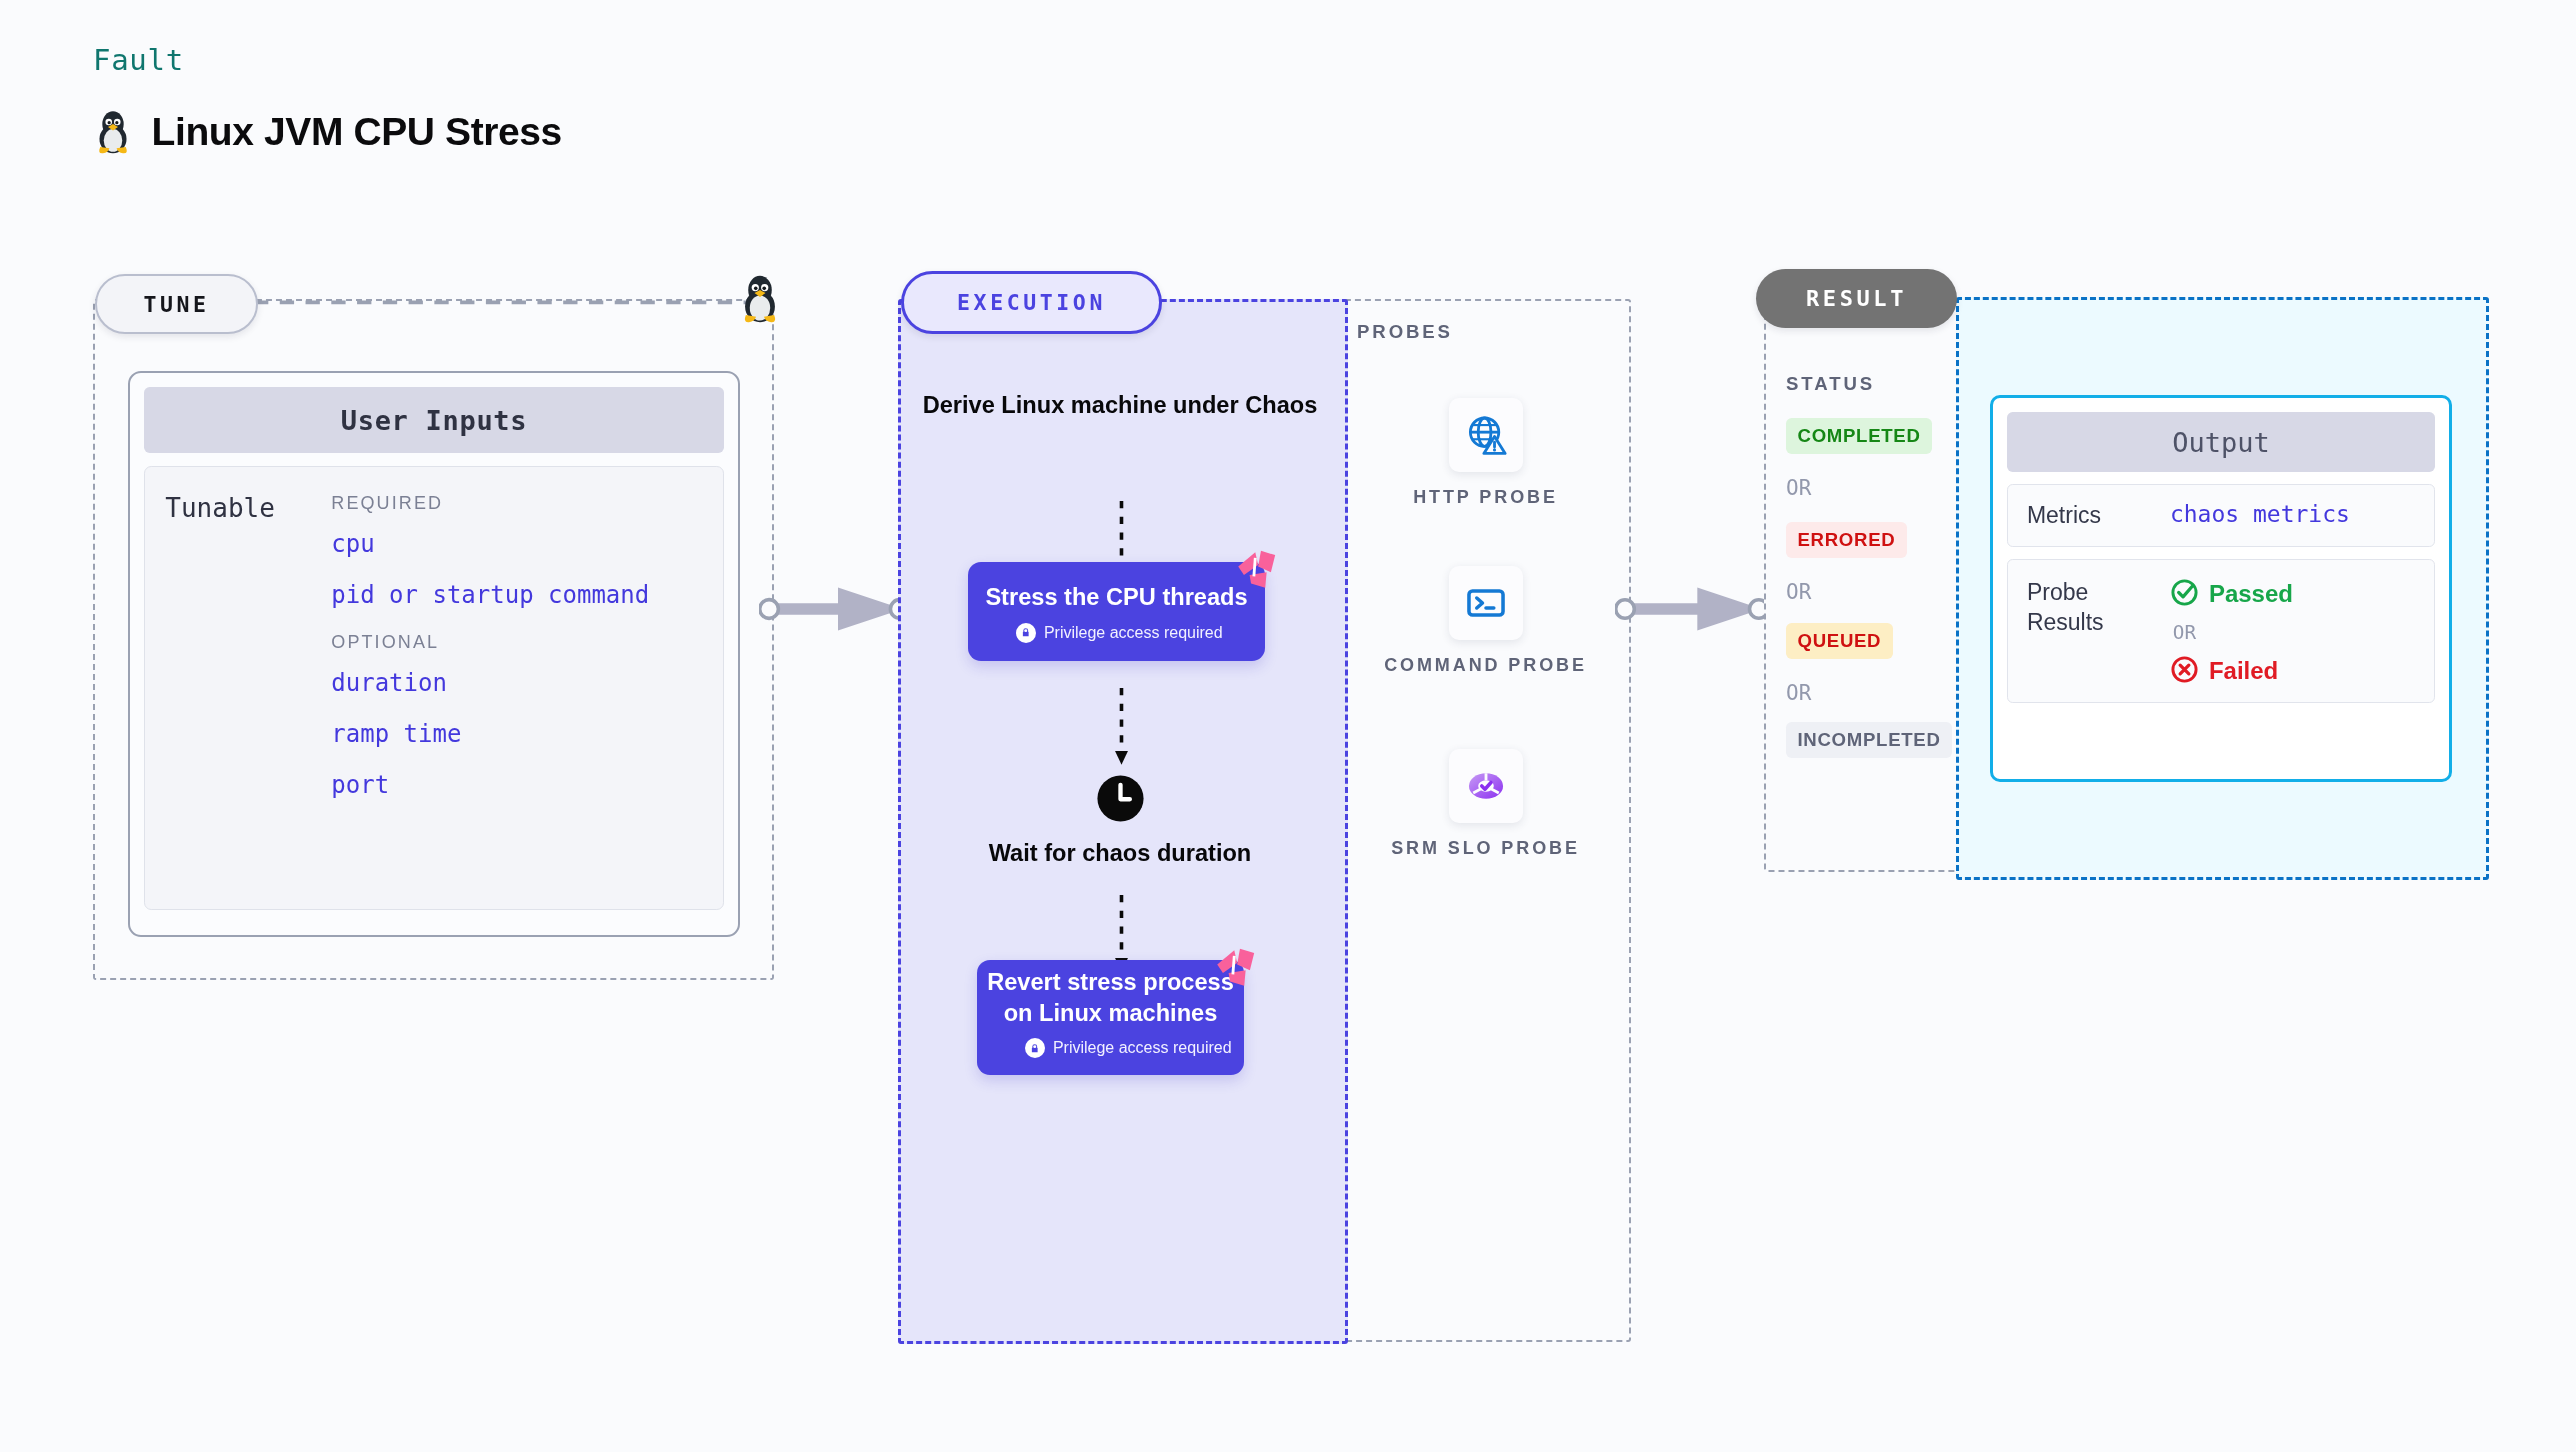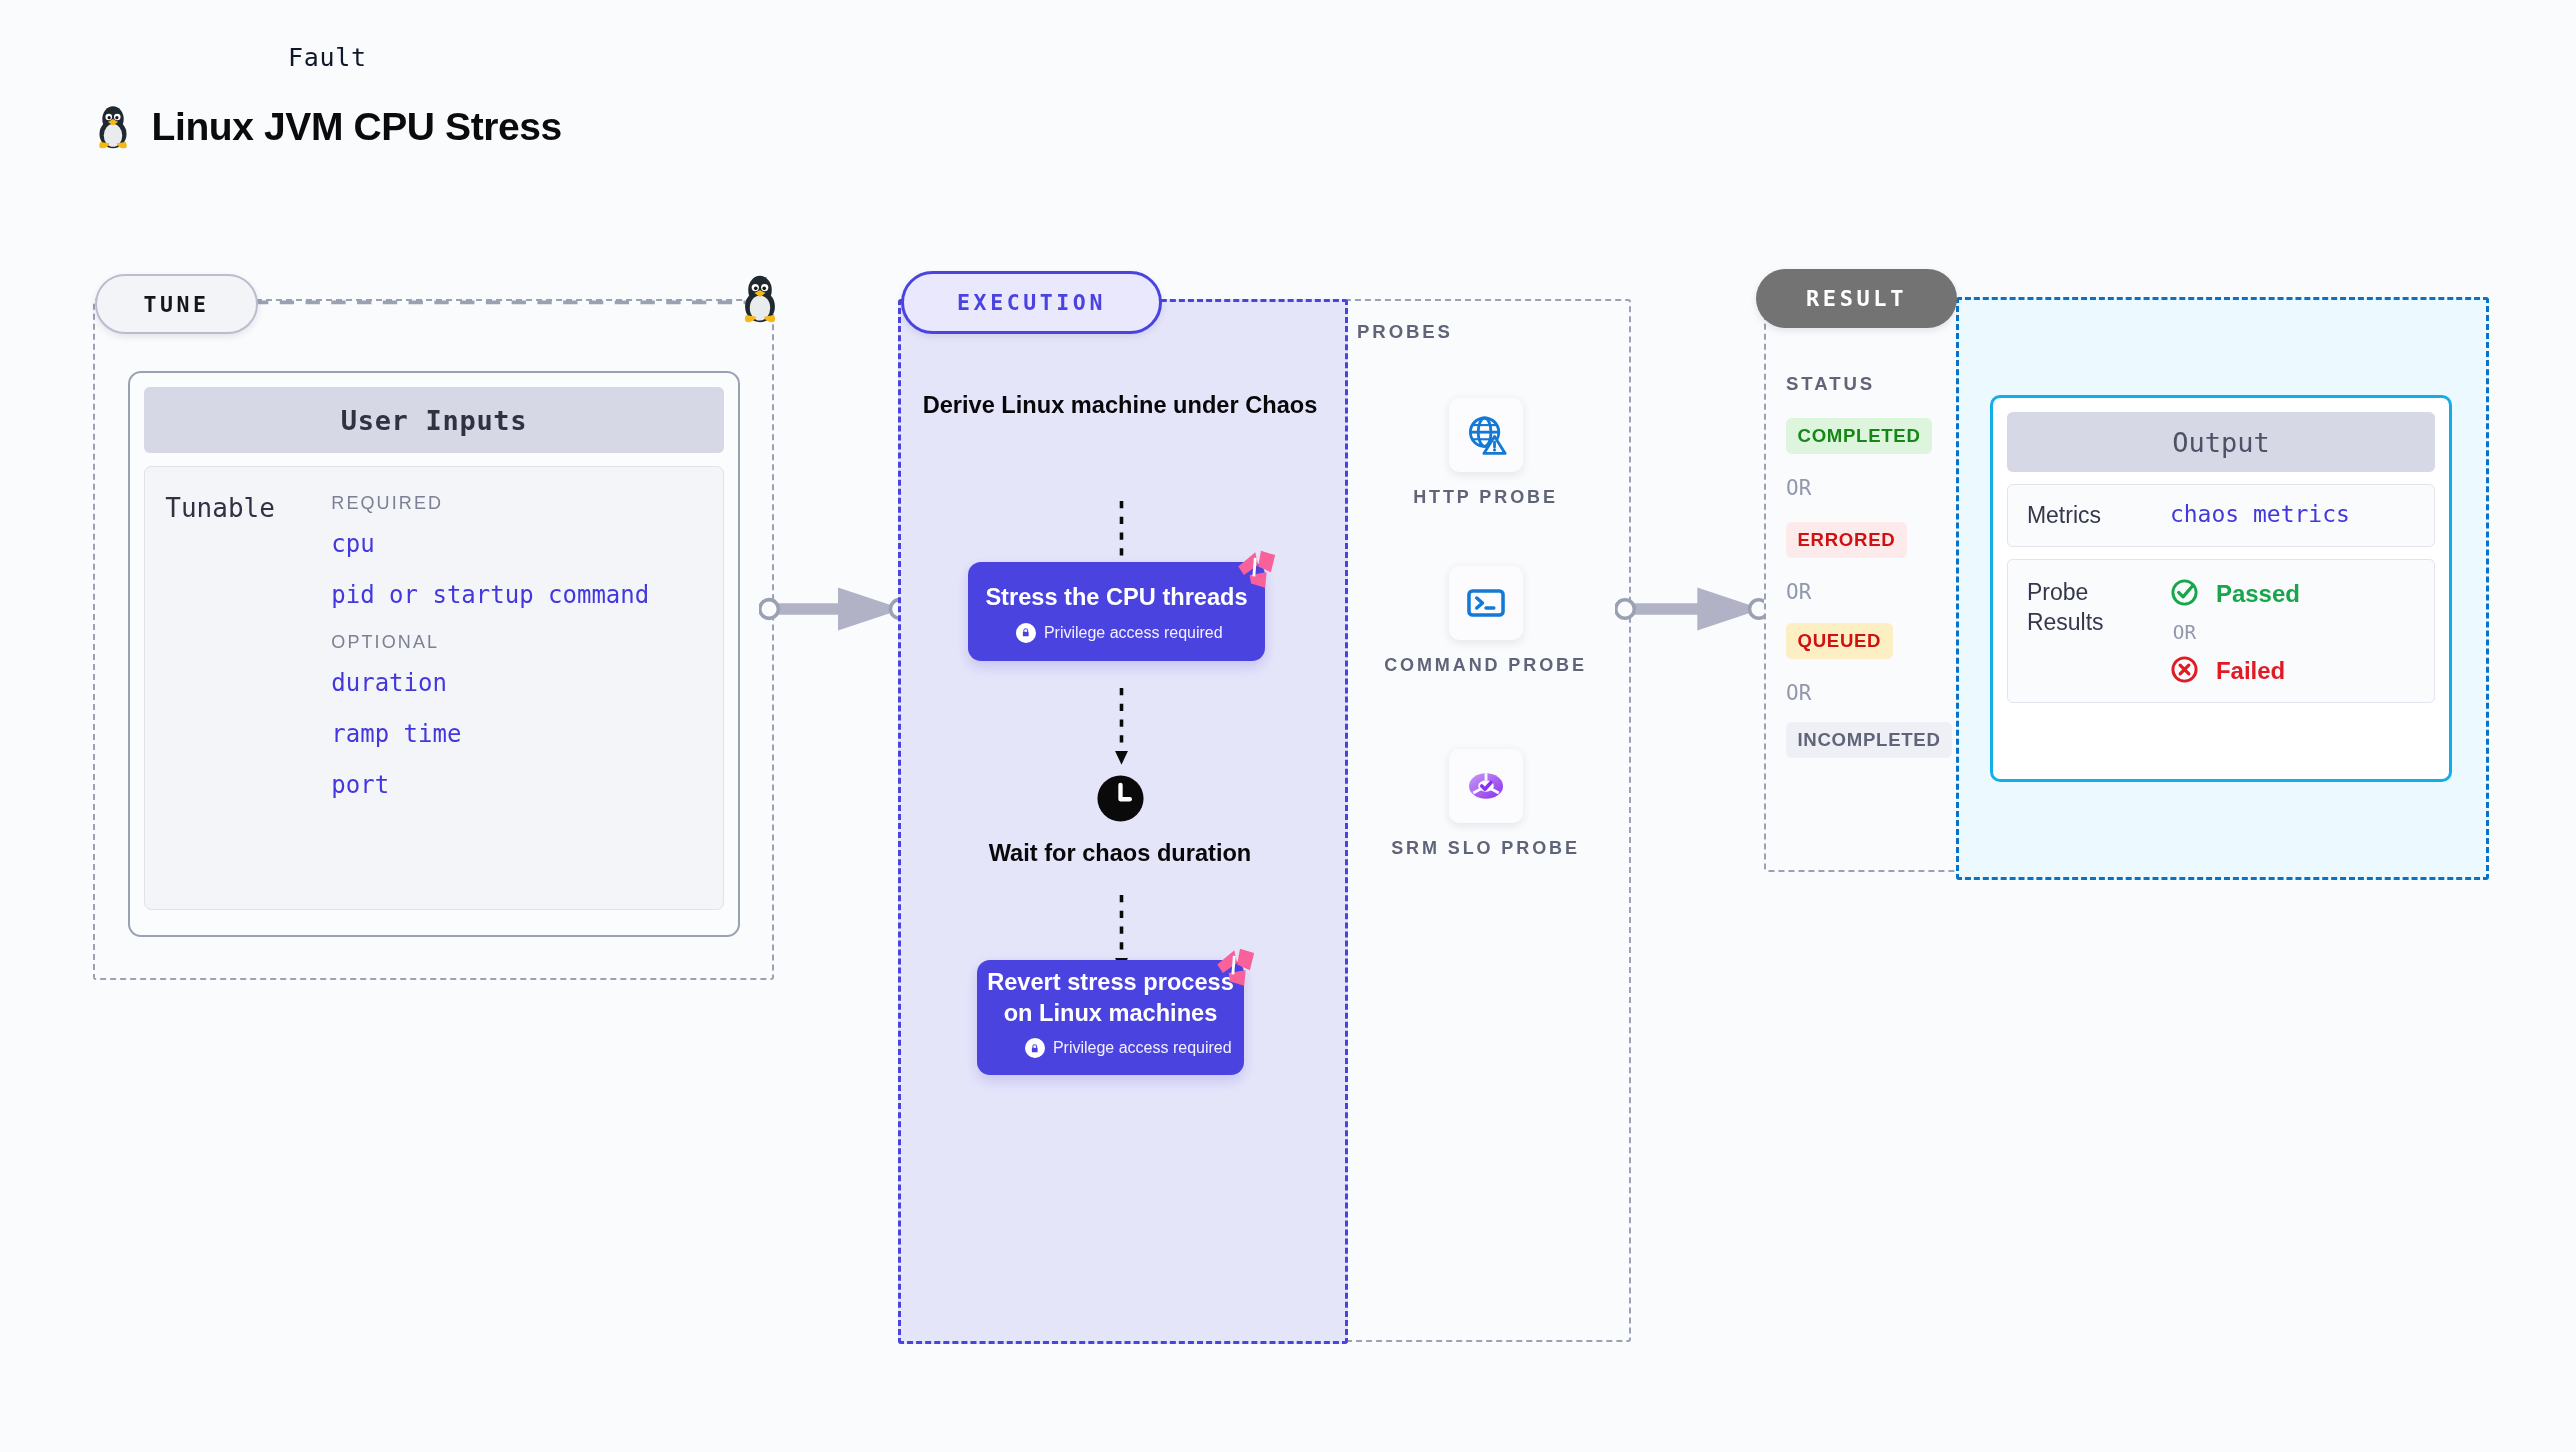--- a/index.html
+++ b/index.html
@@ -12,24 +12,23 @@
     height: 1452px;
     position: relative;
     font-family: "Liberation Sans", sans-serif;
     overflow: hidden;
   }
 
   
   #header { position: absolute; left: 93px; top: 43px; }
   #fault-label {
     font-family: "DejaVu Sans Mono", monospace;
-    font-size: 25px;
-    color: #0f172a;
+    font-size: 29px;
+    color: #0f766e;
     letter-spacing: 0.7px;
-    text-align: center;
   }
   #title-row {
     display: flex; align-items: center; gap: 18.6px;
     margin-top: 30px;
   }
   #title-text {
     font-size: 39px; font-weight: bold; color: #0b0b0d;
     letter-spacing: -0.4px;
   }
 
@@ -169,21 +168,21 @@
     background: #fafbfd; display: flex; padding: 15.8px 0 15.8px 18.6px;
     box-sizing: border-box;
   }
   .out-key {
     width: 143px; font-family: Liberation Sans, sans-serif;
     font-size: 23px; color: #34384a; line-height: 1.3;
   }
   .out-val-metrics {
     font-family: "DejaVu Sans Mono", monospace; font-size: 23px; color: #4338dd;
   }
-  .pr-line { display: flex; align-items: center; gap: 17px; }
+  .pr-line { display: flex; align-items: center; gap: 10px; }
   .pr-pass { font-size: 24px; font-weight: bold; color: #17a64a; }
   .pr-fail { font-size: 24px; font-weight: bold; color: #e01b24; }
   .pr-or {
     font-family: "DejaVu Sans Mono", monospace; font-size: 19.3px;
     color: #9298ac; margin: 11.5px 0 11.5px 2.9px;
   }
 
   
   .probe-tile { position: absolute; width: 287px; text-align: center; }
   .probe-icon-box {

